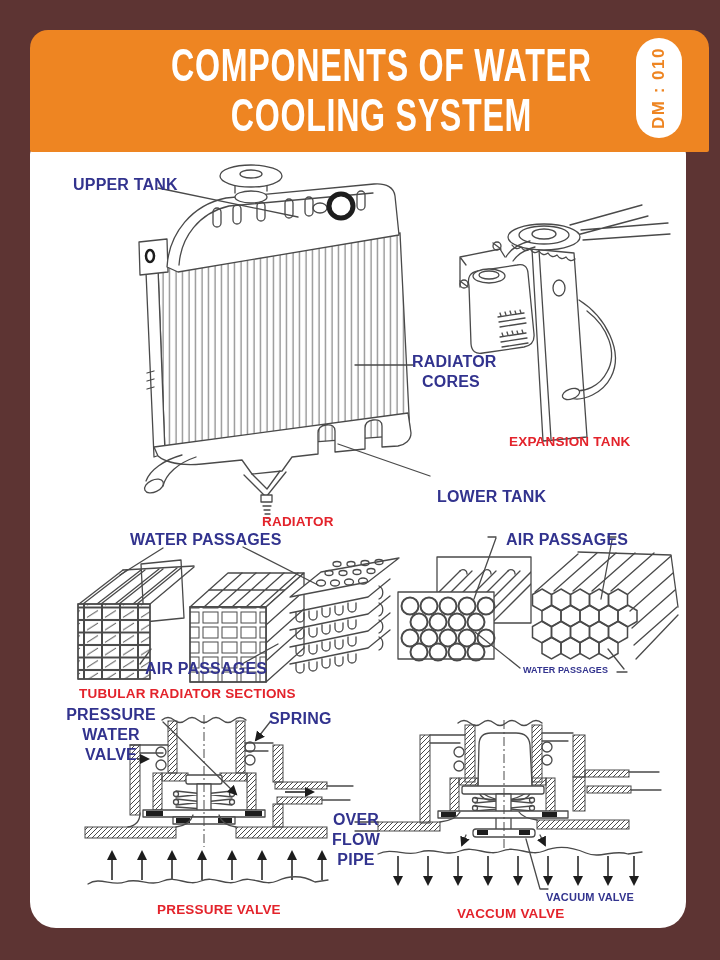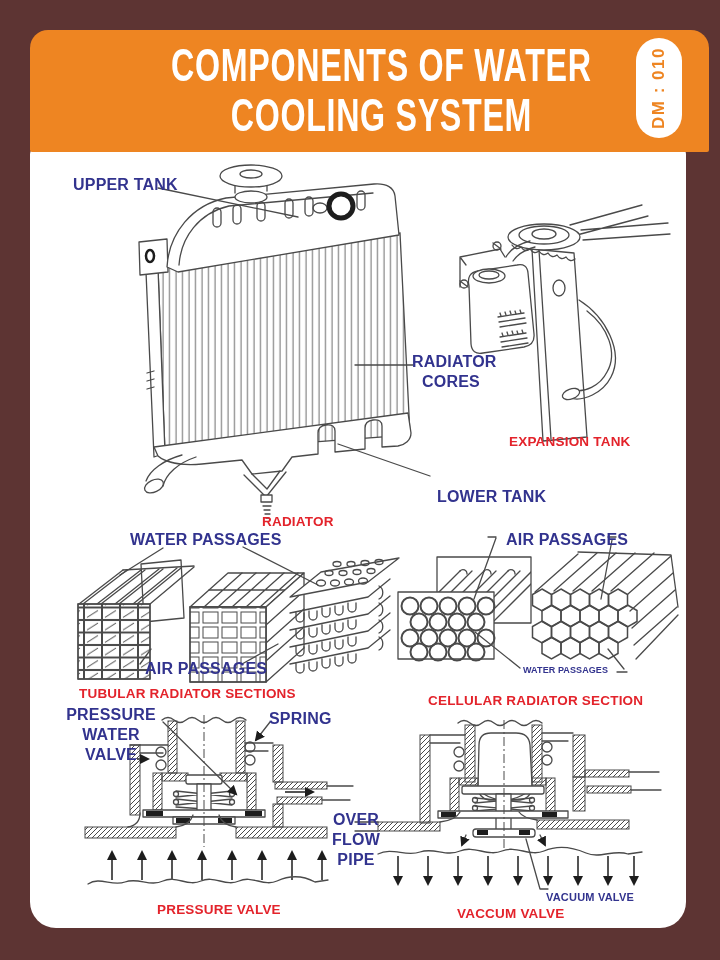--- a/index.html
+++ b/index.html
@@ -343,21 +343,20 @@
   <div class="lbl" style="left:437px;top:471px;margin-top:16px;">LOWER TANK</div>
   <div class="lbl cap" style="left:262px;top:514px;">RADIATOR</div>
   <div class="lbl cap" style="left:509px;top:434px;">EXPANSION TANK</div>
 
   <div class="lbl" style="left:130px;top:530px;">WATER PASSAGES</div>
   <div class="lbl" style="left:145px;top:659px;">AIR PASSAGES</div>
   <div class="lbl cap" style="left:79px;top:686px;">TUBULAR RADIATOR SECTIONS</div>
 
   <div class="lbl" style="left:506px;top:530px;">AIR PASSAGES</div>
   <div class="lbl sm" style="left:523px;top:665px;">WATER PASSAGES</div>
-  <div class="lbl cap" style="left:428px;top:693px;">CELLULAR RADIATOR SECTION</div>
 
   <div class="lbl wrap" style="left:57px;top:705px;width:108px;">PRESSURE WATER VALVE</div>
   <div class="lbl" style="left:269px;top:709px;">SPRING</div>
   <div class="lbl wrap" style="left:330px;top:810px;width:52px;">OVER FLOW PIPE</div>
   <div class="lbl cap" style="left:157px;top:902px;">PRESSURE VALVE</div>
 
   <div class="lbl md" style="left:546px;top:891px;">VACUUM VALVE</div>
   <div class="lbl cap" style="left:457px;top:906px;">VACCUM VALVE</div>
 
 </div>

